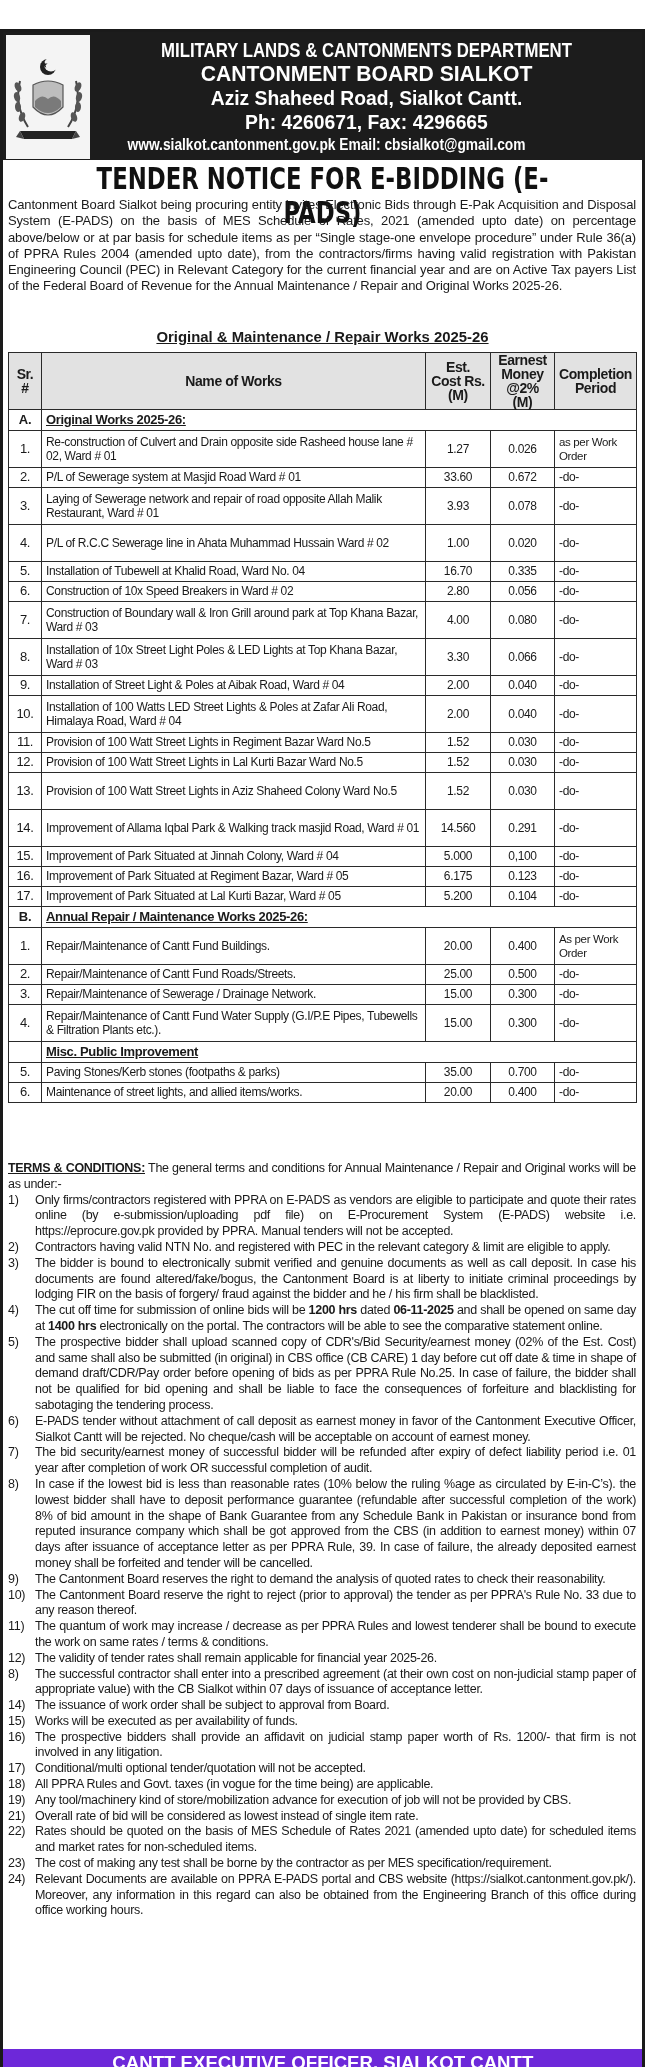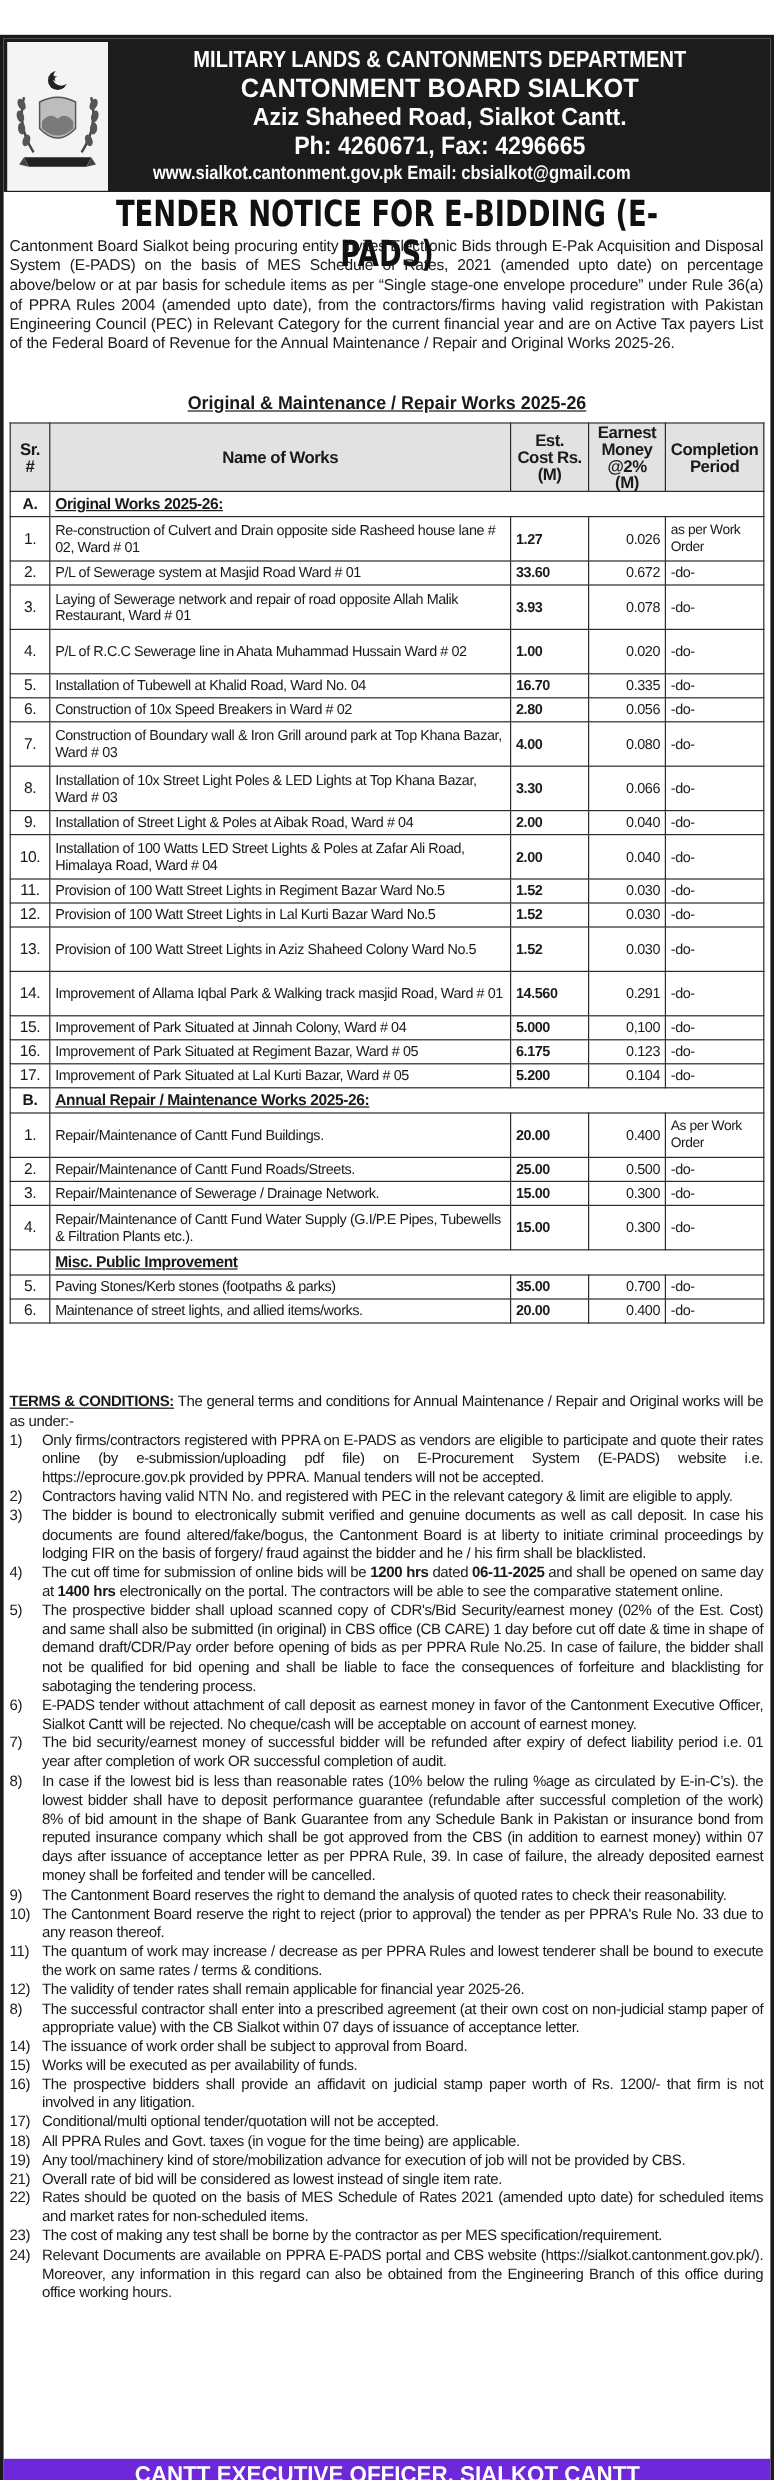--- a/index.html
+++ b/index.html
@@ -21,22 +21,22 @@
 
   .intro { position: absolute; top: 165px; left: 5px; width: 628px; font-size: 13px; line-height: 16.3px; text-align: justify; transform-origin: left top; letter-spacing: -0.15px; }
 
   .subtitle { position: absolute; top: 296px; left: 0; width: 639px; text-align: center; font-weight: bold; font-size: 15.5px; text-decoration: underline; transform: scaleX(0.96); }
 
   table.works { position: absolute; top: 320px; left: 5px; width: 629px; border-collapse: collapse; font-size: 12px; letter-spacing: -0.35px; }
   table.works td, table.works th { border: 1px solid #2a2a2a; padding: 0 4px; line-height: 14.5px; vertical-align: middle; }
   table.works th { background: #e2e2e2; font-weight: bold; text-align: center; font-size: 14px; line-height: 14px; height: 52px; letter-spacing: -0.4px; }
   .c-sr { width: 24px; text-align: center; font-size: 13px; }
   .c-name { text-align: left; }
-  .c-cost { width: 56px; text-align: left; font-weight: bold; }
-  .c-earn { width: 55px; text-align: right; }
+  .c-cost { width: 56px; text-align: center; }
+  .c-earn { width: 55px; text-align: center; }
   .c-comp { width: 66px; }
   tr.section td { font-weight: bold; font-size: 13px; height: 20px; }
   tr.section .sec-label { text-decoration: underline; }
   tr.r1 td { height: 19px; }
   tr.r2 td { height: 36px; }
   .comp-small { font-size: 11.5px; line-height: 13.5px; }
 
   .terms { position: absolute; top: 1129px; left: 5px; width: 628px; font-size: 12.5px; line-height: 15.8px; letter-spacing: -0.3px; }
   .terms-head { text-align: justify; }
   .terms-head b { text-decoration: underline; }

